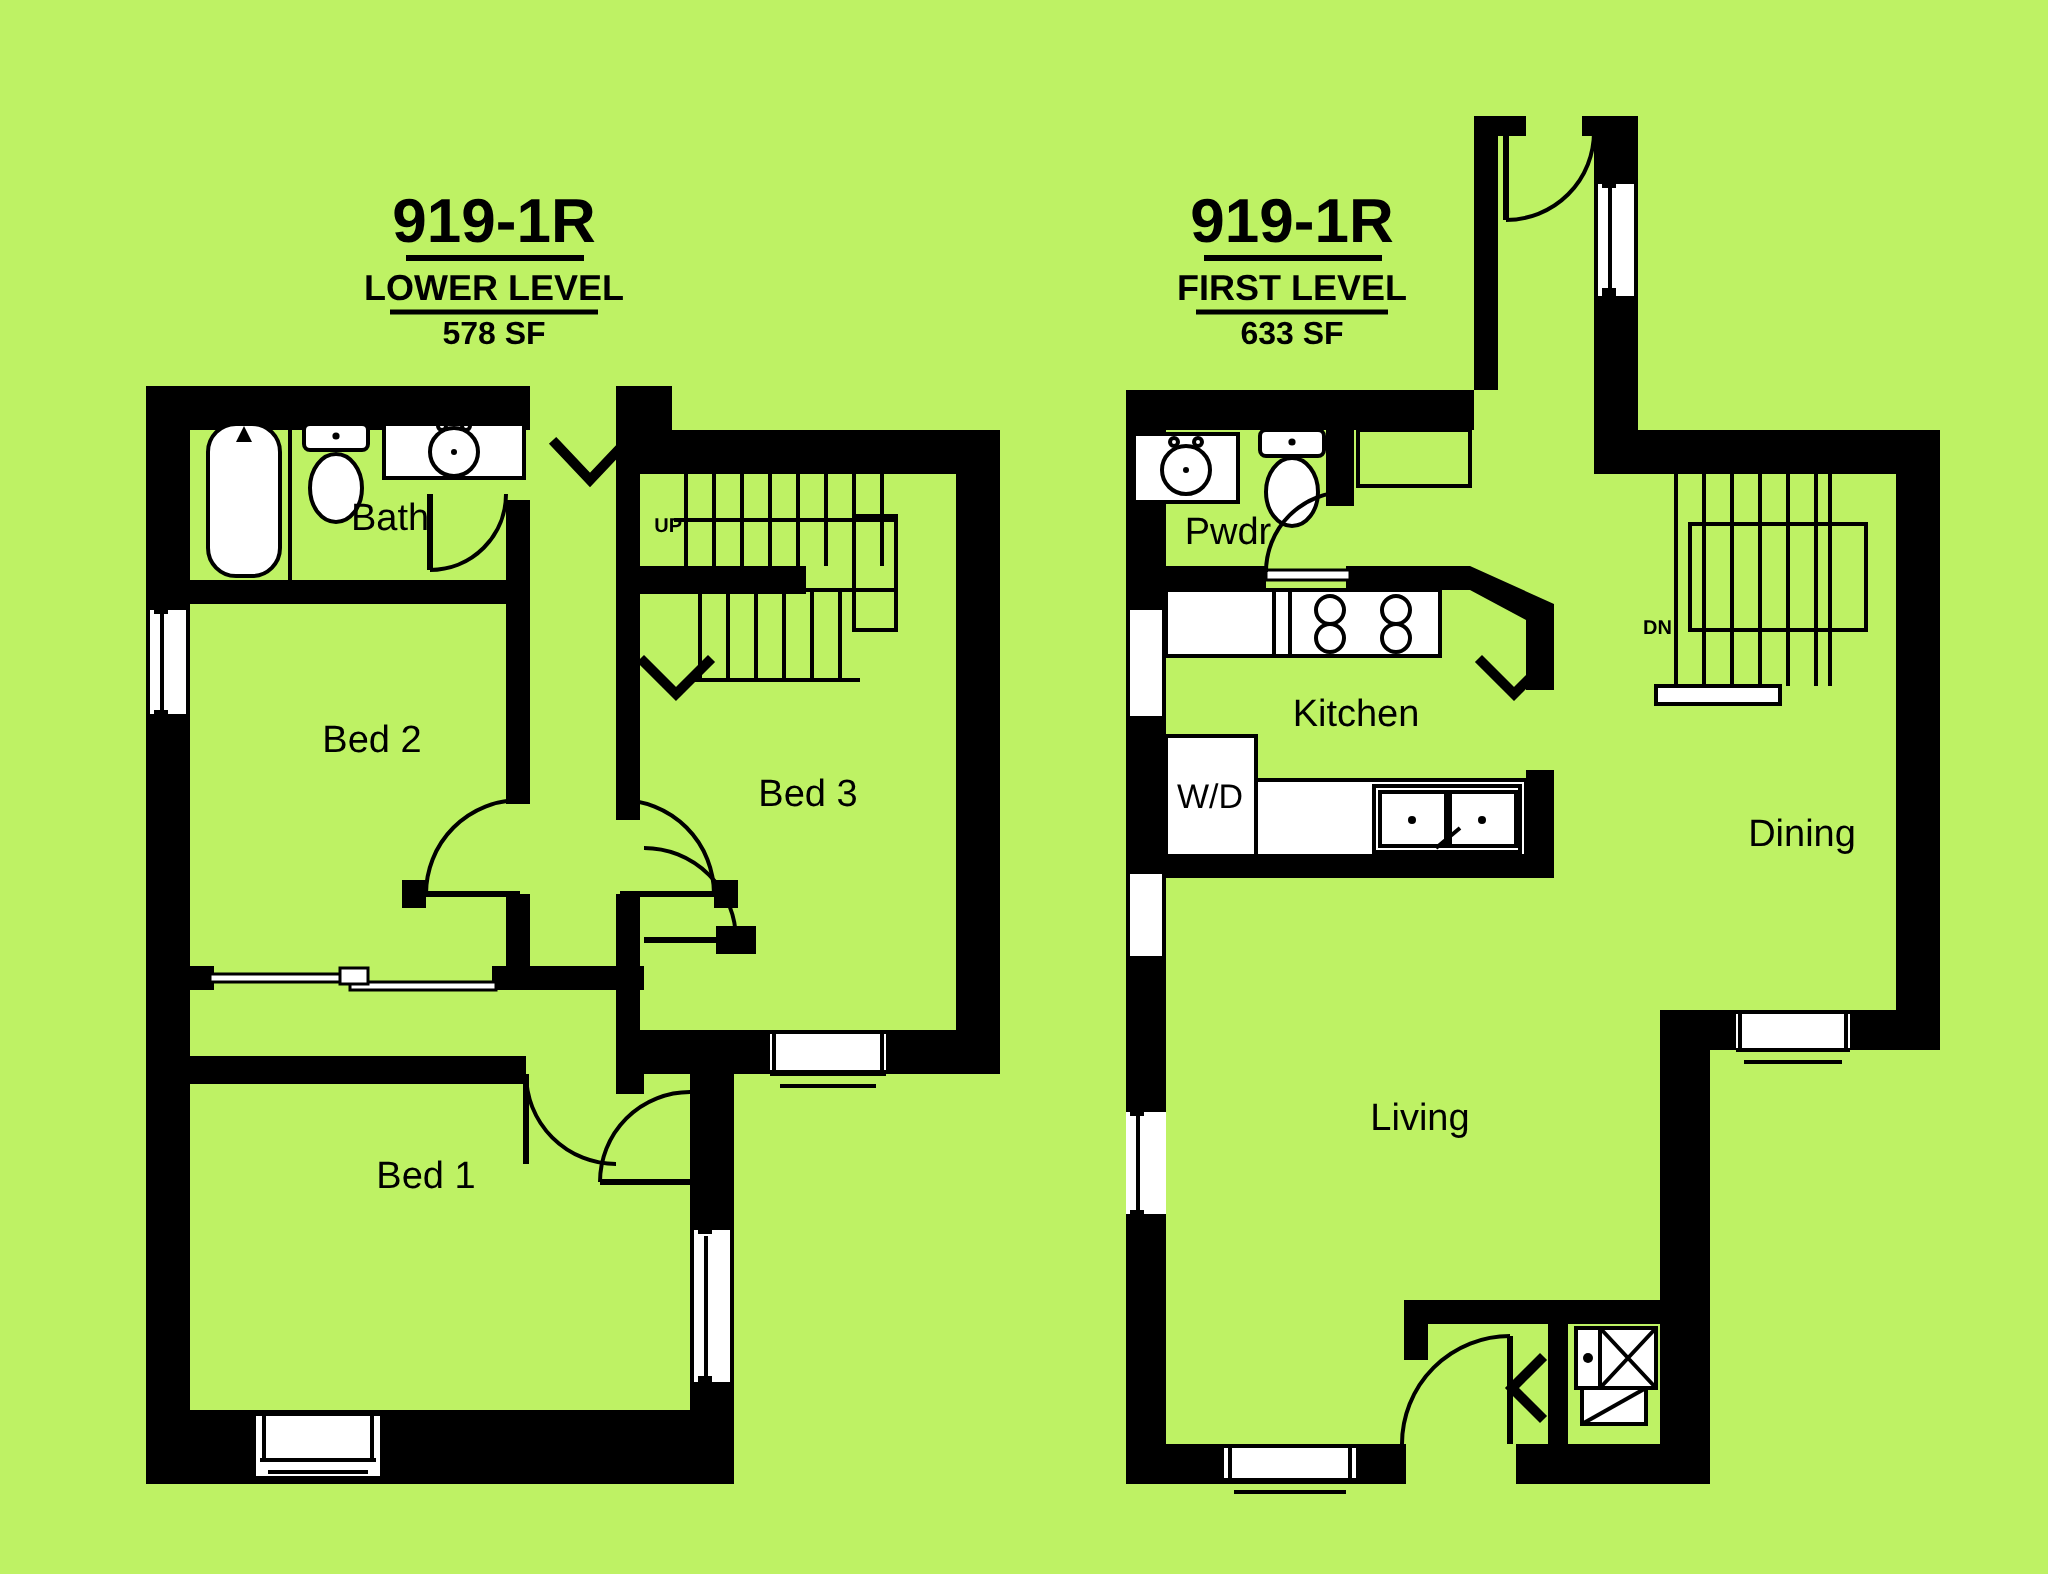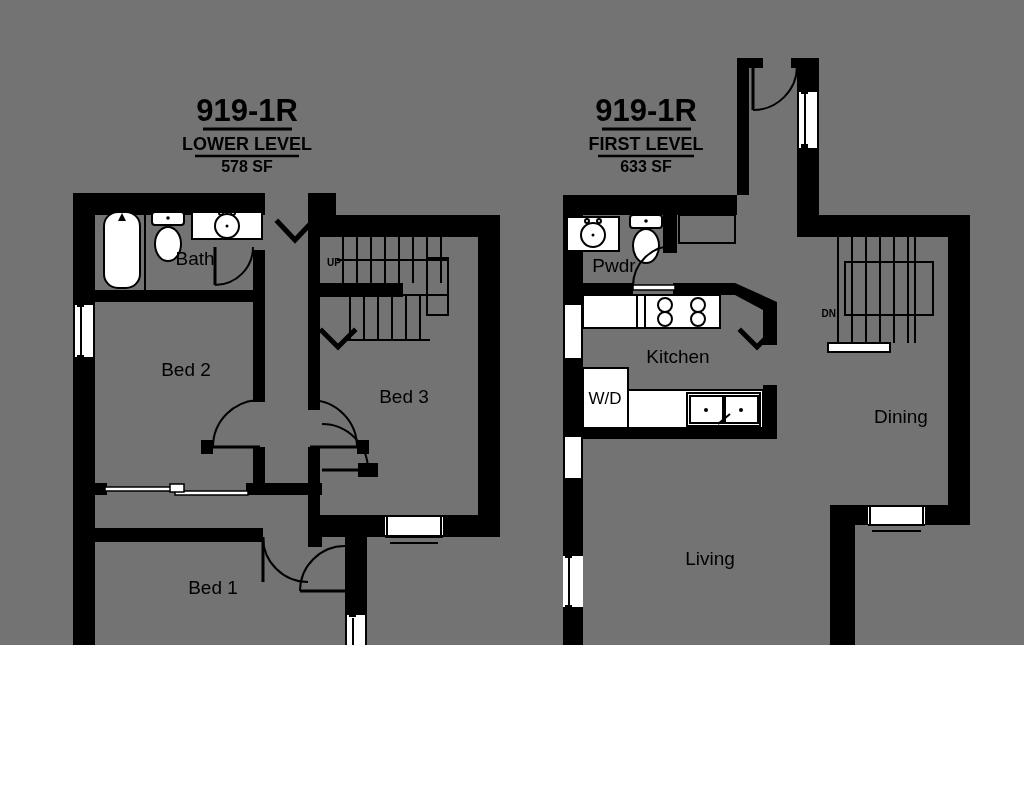--- a/index.html
+++ b/index.html
@@ -1,16 +1,16 @@
 <!DOCTYPE html>
 <html><head>
 <meta charset="utf-8">
 <style>
   html,body{margin:0;padding:0;background:#ffffff;}
-  .canvas{position:relative;width:1024px;height:645px;background:#737373;overflow:hidden;}
+  .canvas{position:relative;width:1024px;height:787px;background:#bef264;overflow:hidden;}
   svg{display:block;}
   .wall{fill:#000000;}
   .fix{fill:#ffffff;stroke:#000000;stroke-width:2;}
   .thin{fill:none;stroke:#000000;stroke-width:2;}
   .arc{fill:none;stroke:#000000;stroke-width:2;}
   .leaf{fill:none;stroke:#000000;stroke-width:3;}
   .chev{fill:none;stroke:#000000;stroke-width:5;stroke-linecap:square;}
   .winwhite{fill:#ffffff;}
   .tick{fill:#000000;}
   text{font-family:"Liberation Sans","DejaVu Sans",sans-serif;fill:#000000;}

